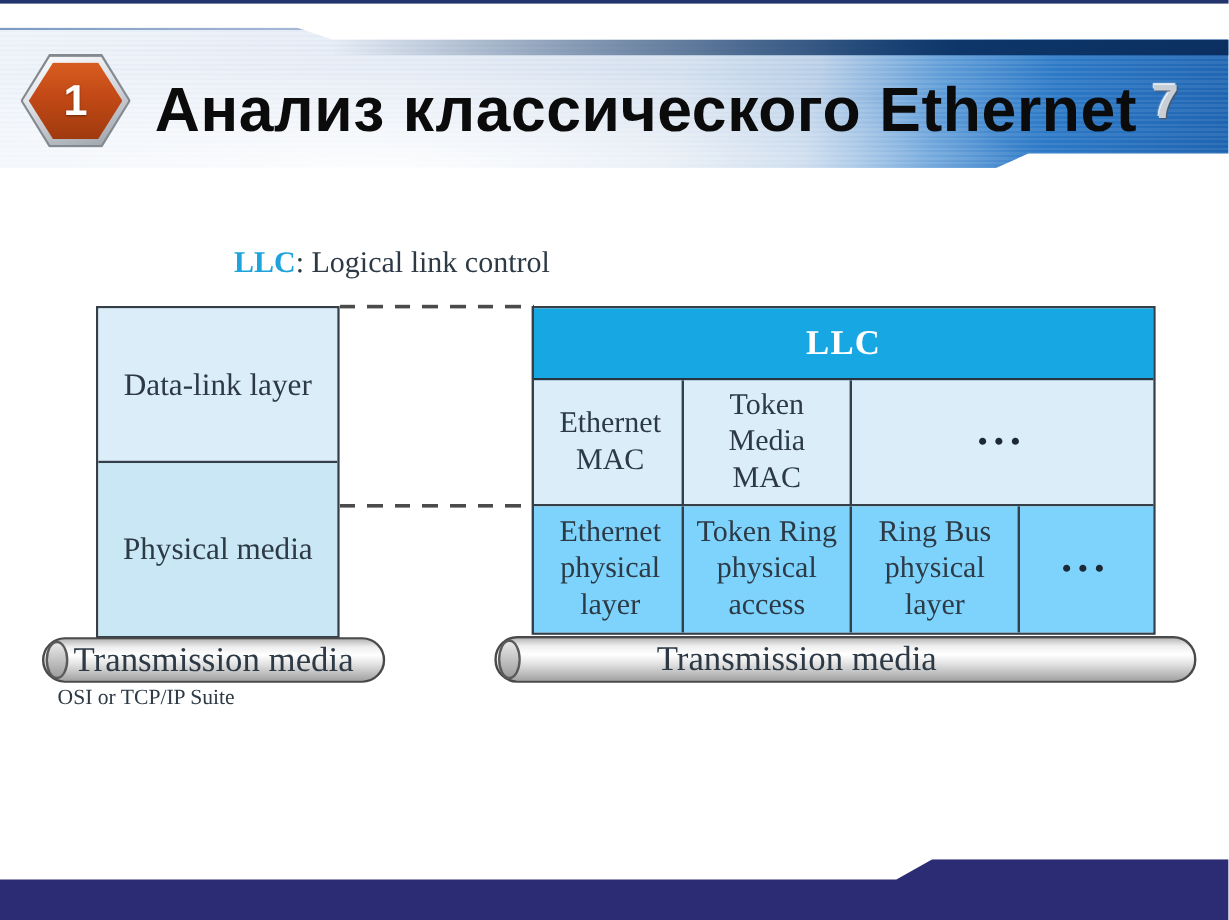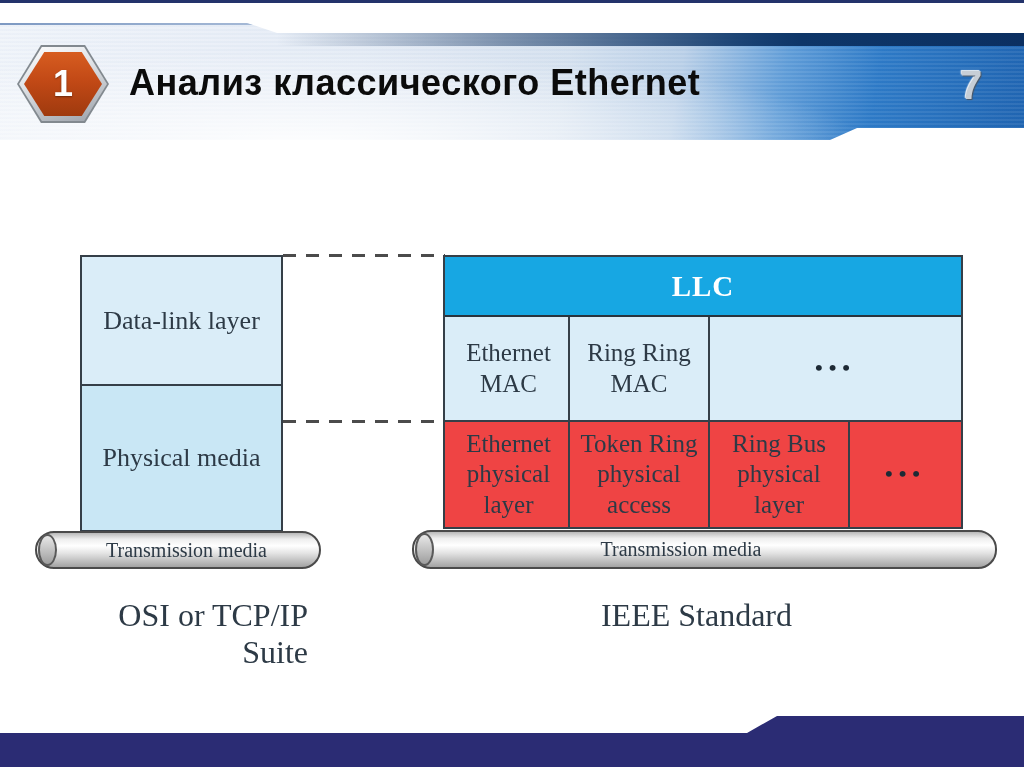--- a/index.html
+++ b/index.html
@@ -37,21 +37,21 @@
   .hex-layer{position:absolute;clip-path:polygon(0 50%,26% 0,74% 0,100% 50%,74% 100%,26% 100%);}
   .hex-outline{inset:0;background:#82898f;}
   .hex-silver{inset:2px;background:linear-gradient(160deg,#ffffff 0%,#dfe2e6 40%,#9aa0a8 100%);}
   .hex-core{inset:7px;background:linear-gradient(180deg,#d75d20 0%,#c24916 45%,#9f3a0e 100%);}
   .hex-number{
     position:absolute;inset:0;display:flex;align-items:center;justify-content:center;
     color:#ffffff;font-size:36px;font-weight:bold;text-shadow:0 1px 2px rgba(0,0,0,.4);
   }
   
   .slide-title{
-    position:absolute;left:129px;top:62px;font-size:36px;font-weight:bold;color:#0b0b0b;
+    position:absolute;left:129px;top:62px;font-size:52px;font-weight:bold;color:#0b0b0b;
     letter-spacing:.5px;white-space:nowrap;
   }
   .page-number{
     position:absolute;left:960px;top:63px;font-size:40px;font-weight:bold;color:#c7ced6;
     text-shadow:1px 1px 1px #4a5664,-1px -1px 1px #eef2f7;
   }
   
   .serif{font-family:"Liberation Serif","DejaVu Serif",serif;color:#2d3a46;}
   
   .legend-item{position:absolute;top:206px;font-size:25px;white-space:nowrap;}
@@ -81,44 +81,44 @@
     display:flex;align-items:center;justify-content:center;
     color:#ffffff;font-weight:bold;font-size:29px;letter-spacing:1px;
   }
   .ieee-row{display:flex;height:105px;box-sizing:border-box;}
   .ieee-row-mac{border-bottom:2px solid #353f48;}
   .ieee-cell{
     display:flex;align-items:center;justify-content:center;text-align:center;
     font-size:25px;line-height:1.22;box-sizing:border-box;padding:0 6px;
   }
   .ieee-row-mac .ieee-cell{background:#daedf8;}
-  .ieee-row-phy .ieee-cell{background:#ef4444;}
+  .ieee-row-phy .ieee-cell{background:#7dd3fc;}
   .cell-b{border-right:2px solid #353f48;}
   .col1{width:125px;padding-left:10px;} .col2{width:140px;} .col3{width:140px;} .col4{flex:1;}
   .dots{font-size:22px;font-weight:bold;letter-spacing:6px;color:#1d2a35;padding-left:6px;}
   
   .cylinder{
     position:absolute;border:2px solid #4a4a4a;border-radius:19px;box-sizing:border-box;
     background:linear-gradient(to bottom,#b9b9b9 0%,#eeeeee 18%,#ffffff 38%,#e3e3e3 60%,#a3a3a3 100%);
   }
   .cyl-left{left:35px;top:531px;width:286px;height:38px;}
   .cyl-right{left:412px;top:530px;width:585px;height:39px;}
   .cyl-cap{
     position:absolute;left:1px;top:1px;bottom:1px;width:19px;
     border:2px solid #5a5a5a;border-radius:50%;box-sizing:border-box;
     background:linear-gradient(to bottom,#e8e8e8,#9e9e9e);
   }
   .cyl-text{
     position:absolute;top:0;bottom:0;display:flex;align-items:center;justify-content:center;
-    font-size:20px;white-space:nowrap;padding-left:17px;
+    font-size:29px;white-space:nowrap;
   }
   .cyl-left .cyl-text{left:0;right:0;}
   .cyl-right .cyl-text{left:0;width:500px;}
   
-  .caption{position:absolute;top:597px;font-size:32px;text-align:right;}
+  .caption{position:absolute;top:571px;font-size:18px;text-align:left;}
   .caption-osi{left:48px;width:260px;}
   .caption-ieee{left:532px;width:260px;}
   
   .footer{
     position:absolute;left:0;top:713px;width:1024px;height:54px;background:#2b2c74;
     clip-path:polygon(0 20px,747px 20px,777px 3px,1024px 3px,1024px 54px,0 54px);
   }
 </style>
 </head>
 <body>
@@ -137,51 +137,53 @@
   <div class="hexagon">
     <div class="hex-layer hex-outline"></div>
     <div class="hex-layer hex-silver"></div>
     <div class="hex-layer hex-core"></div>
     <div class="hex-number">1</div>
   </div>
 
   <div class="slide-title">Анализ классического Ethernet</div>
   <div class="page-number">7</div>
 
+  <div class="legend-item legend-llc serif">
+    <span class="legend-term">LLC</span><span>: Logical link control</span>
+  </div>
 
   <div class="osi-box">
     <div class="osi-cell osi-cell-datalink serif">Data-link layer</div>
     <div class="osi-cell osi-cell-physical serif">Physical media</div>
   </div>
 
   <div class="dash dash-top"></div>
   <div class="dash dash-mid"></div>
 
   <div class="ieee-table">
     <div class="llc-row serif">LLC</div>
     <div class="ieee-row ieee-row-mac">
       <div class="ieee-cell serif col1 cell-b">Ethernet MAC</div>
-      <div class="ieee-cell serif col2 cell-b">Ring Ring MAC</div>
+      <div class="ieee-cell serif col2 cell-b">Token Media MAC</div>
       <div class="ieee-cell serif col4 dots">•••</div>
     </div>
     <div class="ieee-row ieee-row-phy">
       <div class="ieee-cell serif col1 cell-b">Ethernet physical layer</div>
       <div class="ieee-cell serif col2 cell-b">Token Ring physical access</div>
       <div class="ieee-cell serif col3 cell-b">Ring Bus physical layer</div>
       <div class="ieee-cell serif col4 dots">•••</div>
     </div>
   </div>
 
   <div class="cylinder cyl-left">
     <div class="cyl-cap"></div>
     <div class="cyl-text serif">Transmission media</div>
   </div>
   <div class="cylinder cyl-right">
     <div class="cyl-cap"></div>
     <div class="cyl-text serif">Transmission media</div>
   </div>
 
   <div class="caption caption-osi serif">OSI or TCP/IP Suite</div>
-  <div class="caption caption-ieee serif">IEEE Standard</div>
 
   <div class="footer"></div>
 
 </div>
 
 </body></html>

